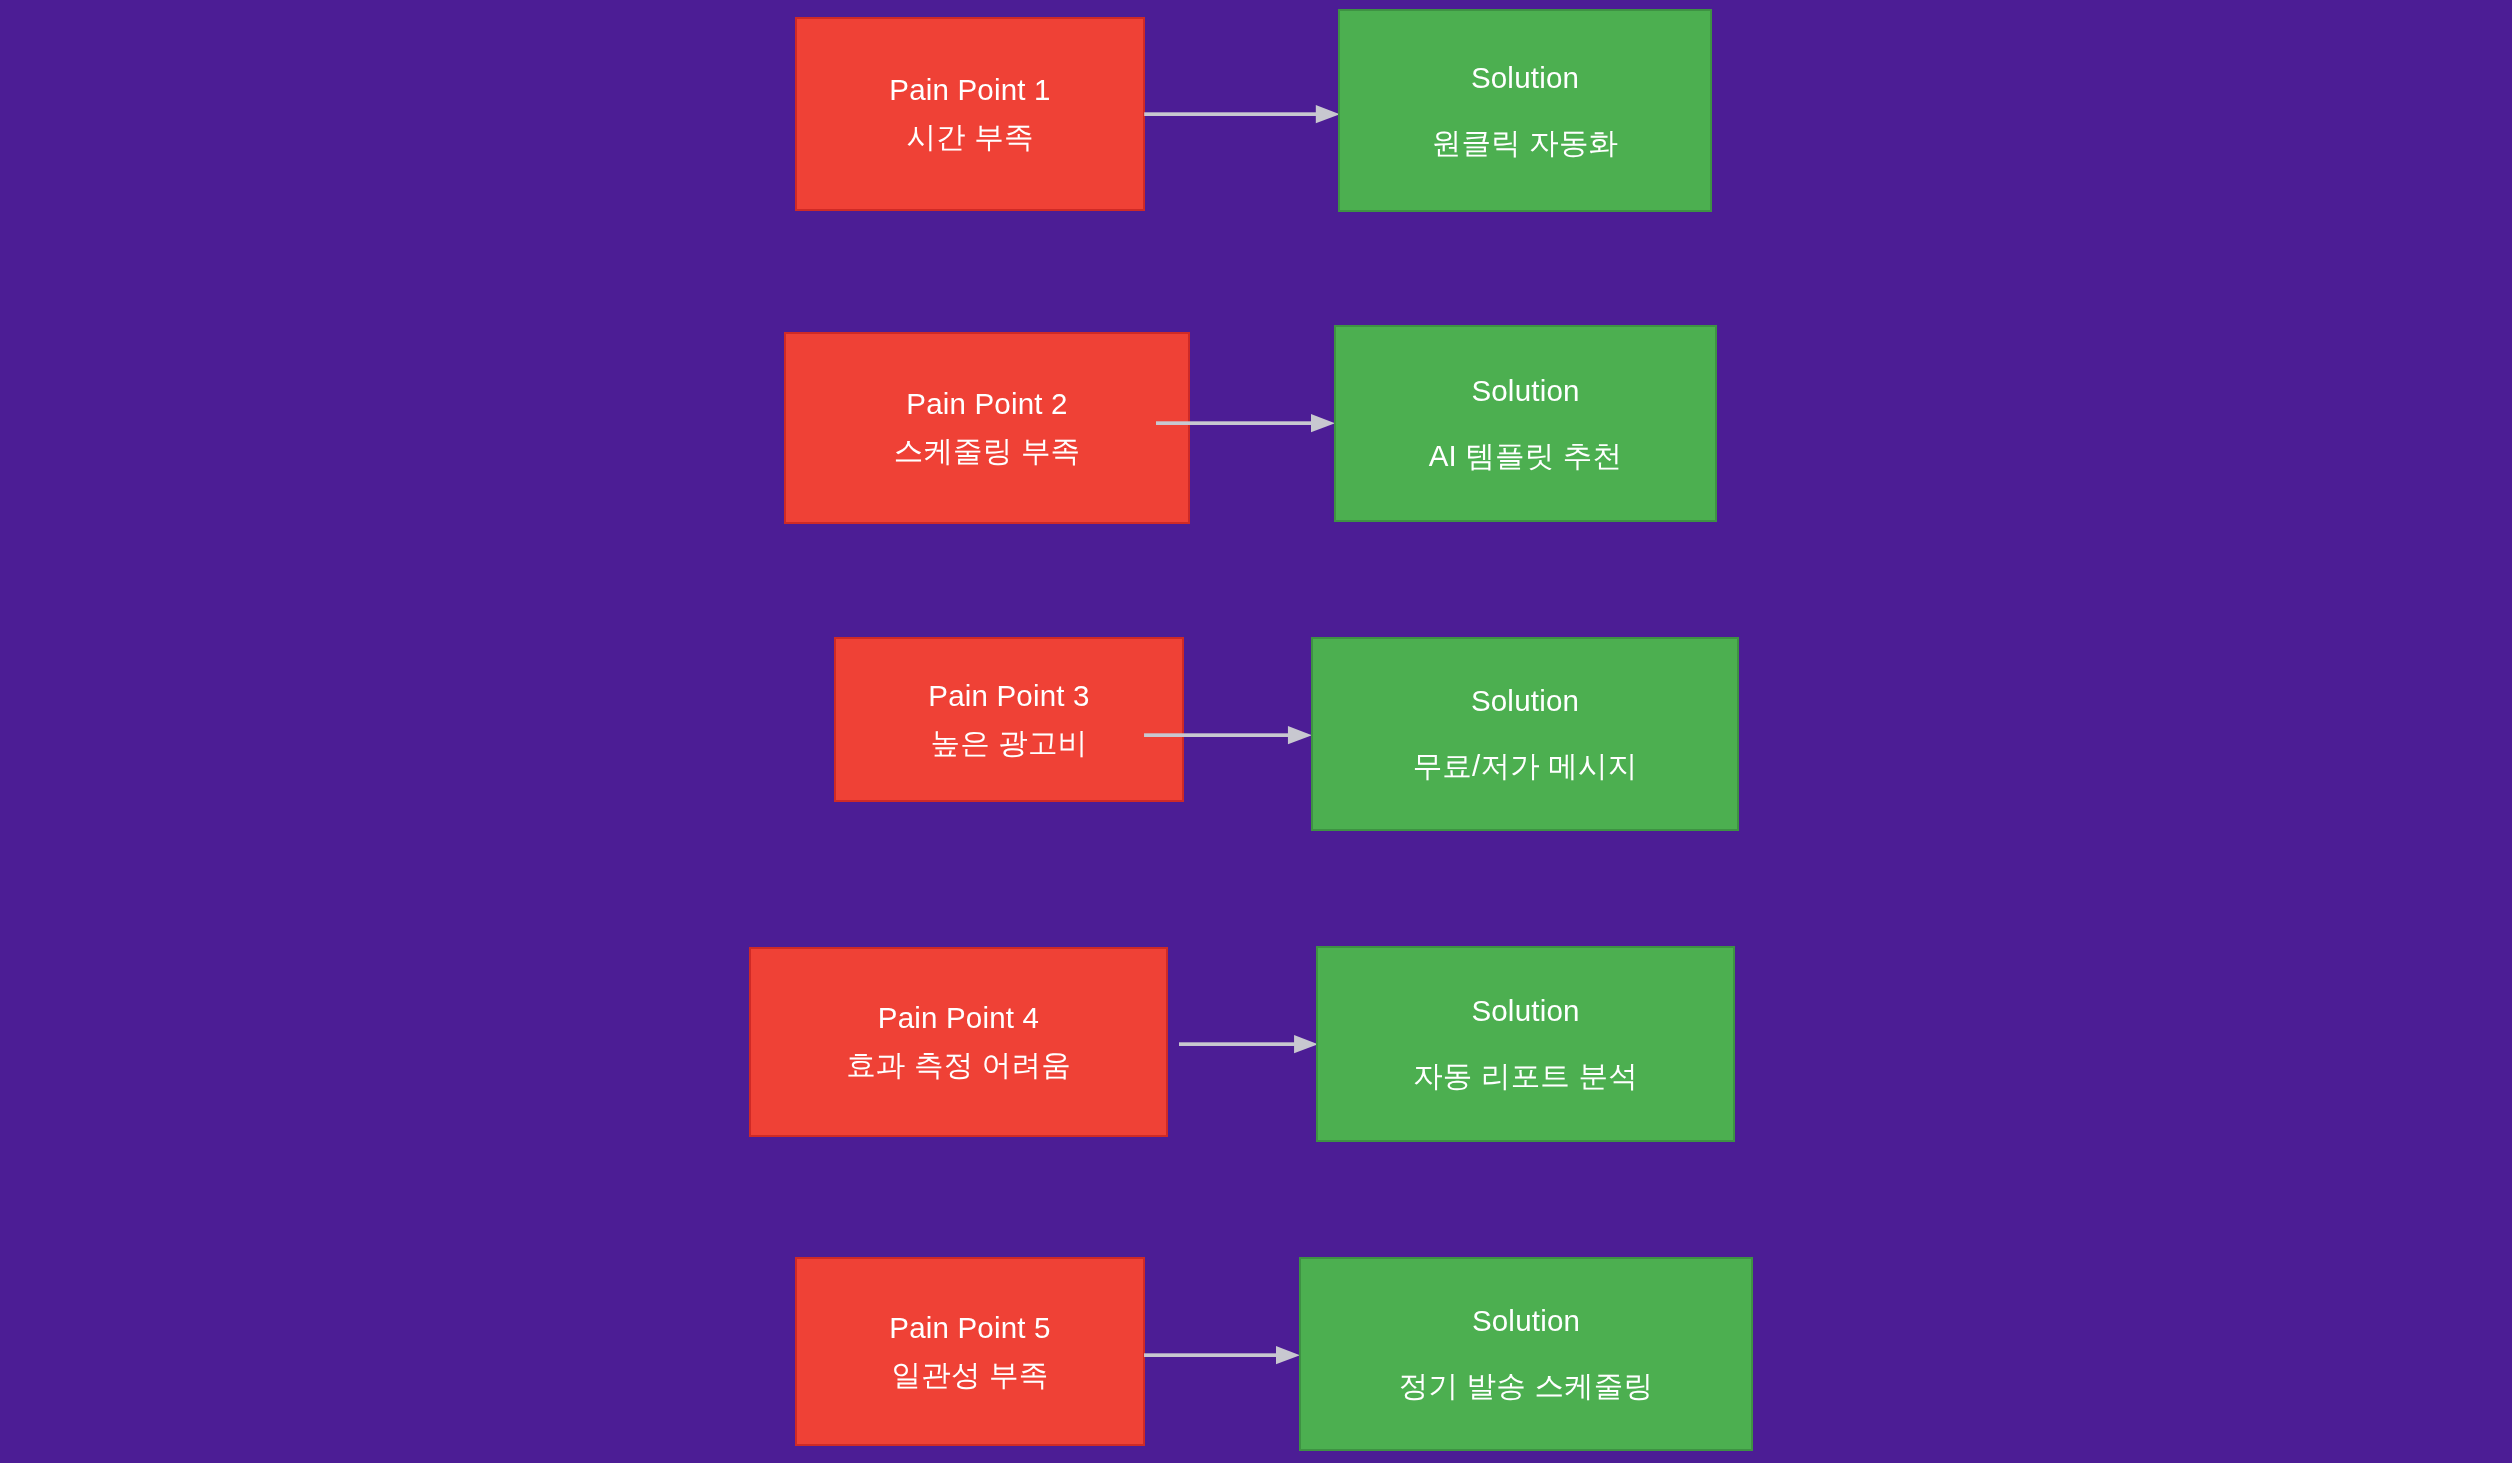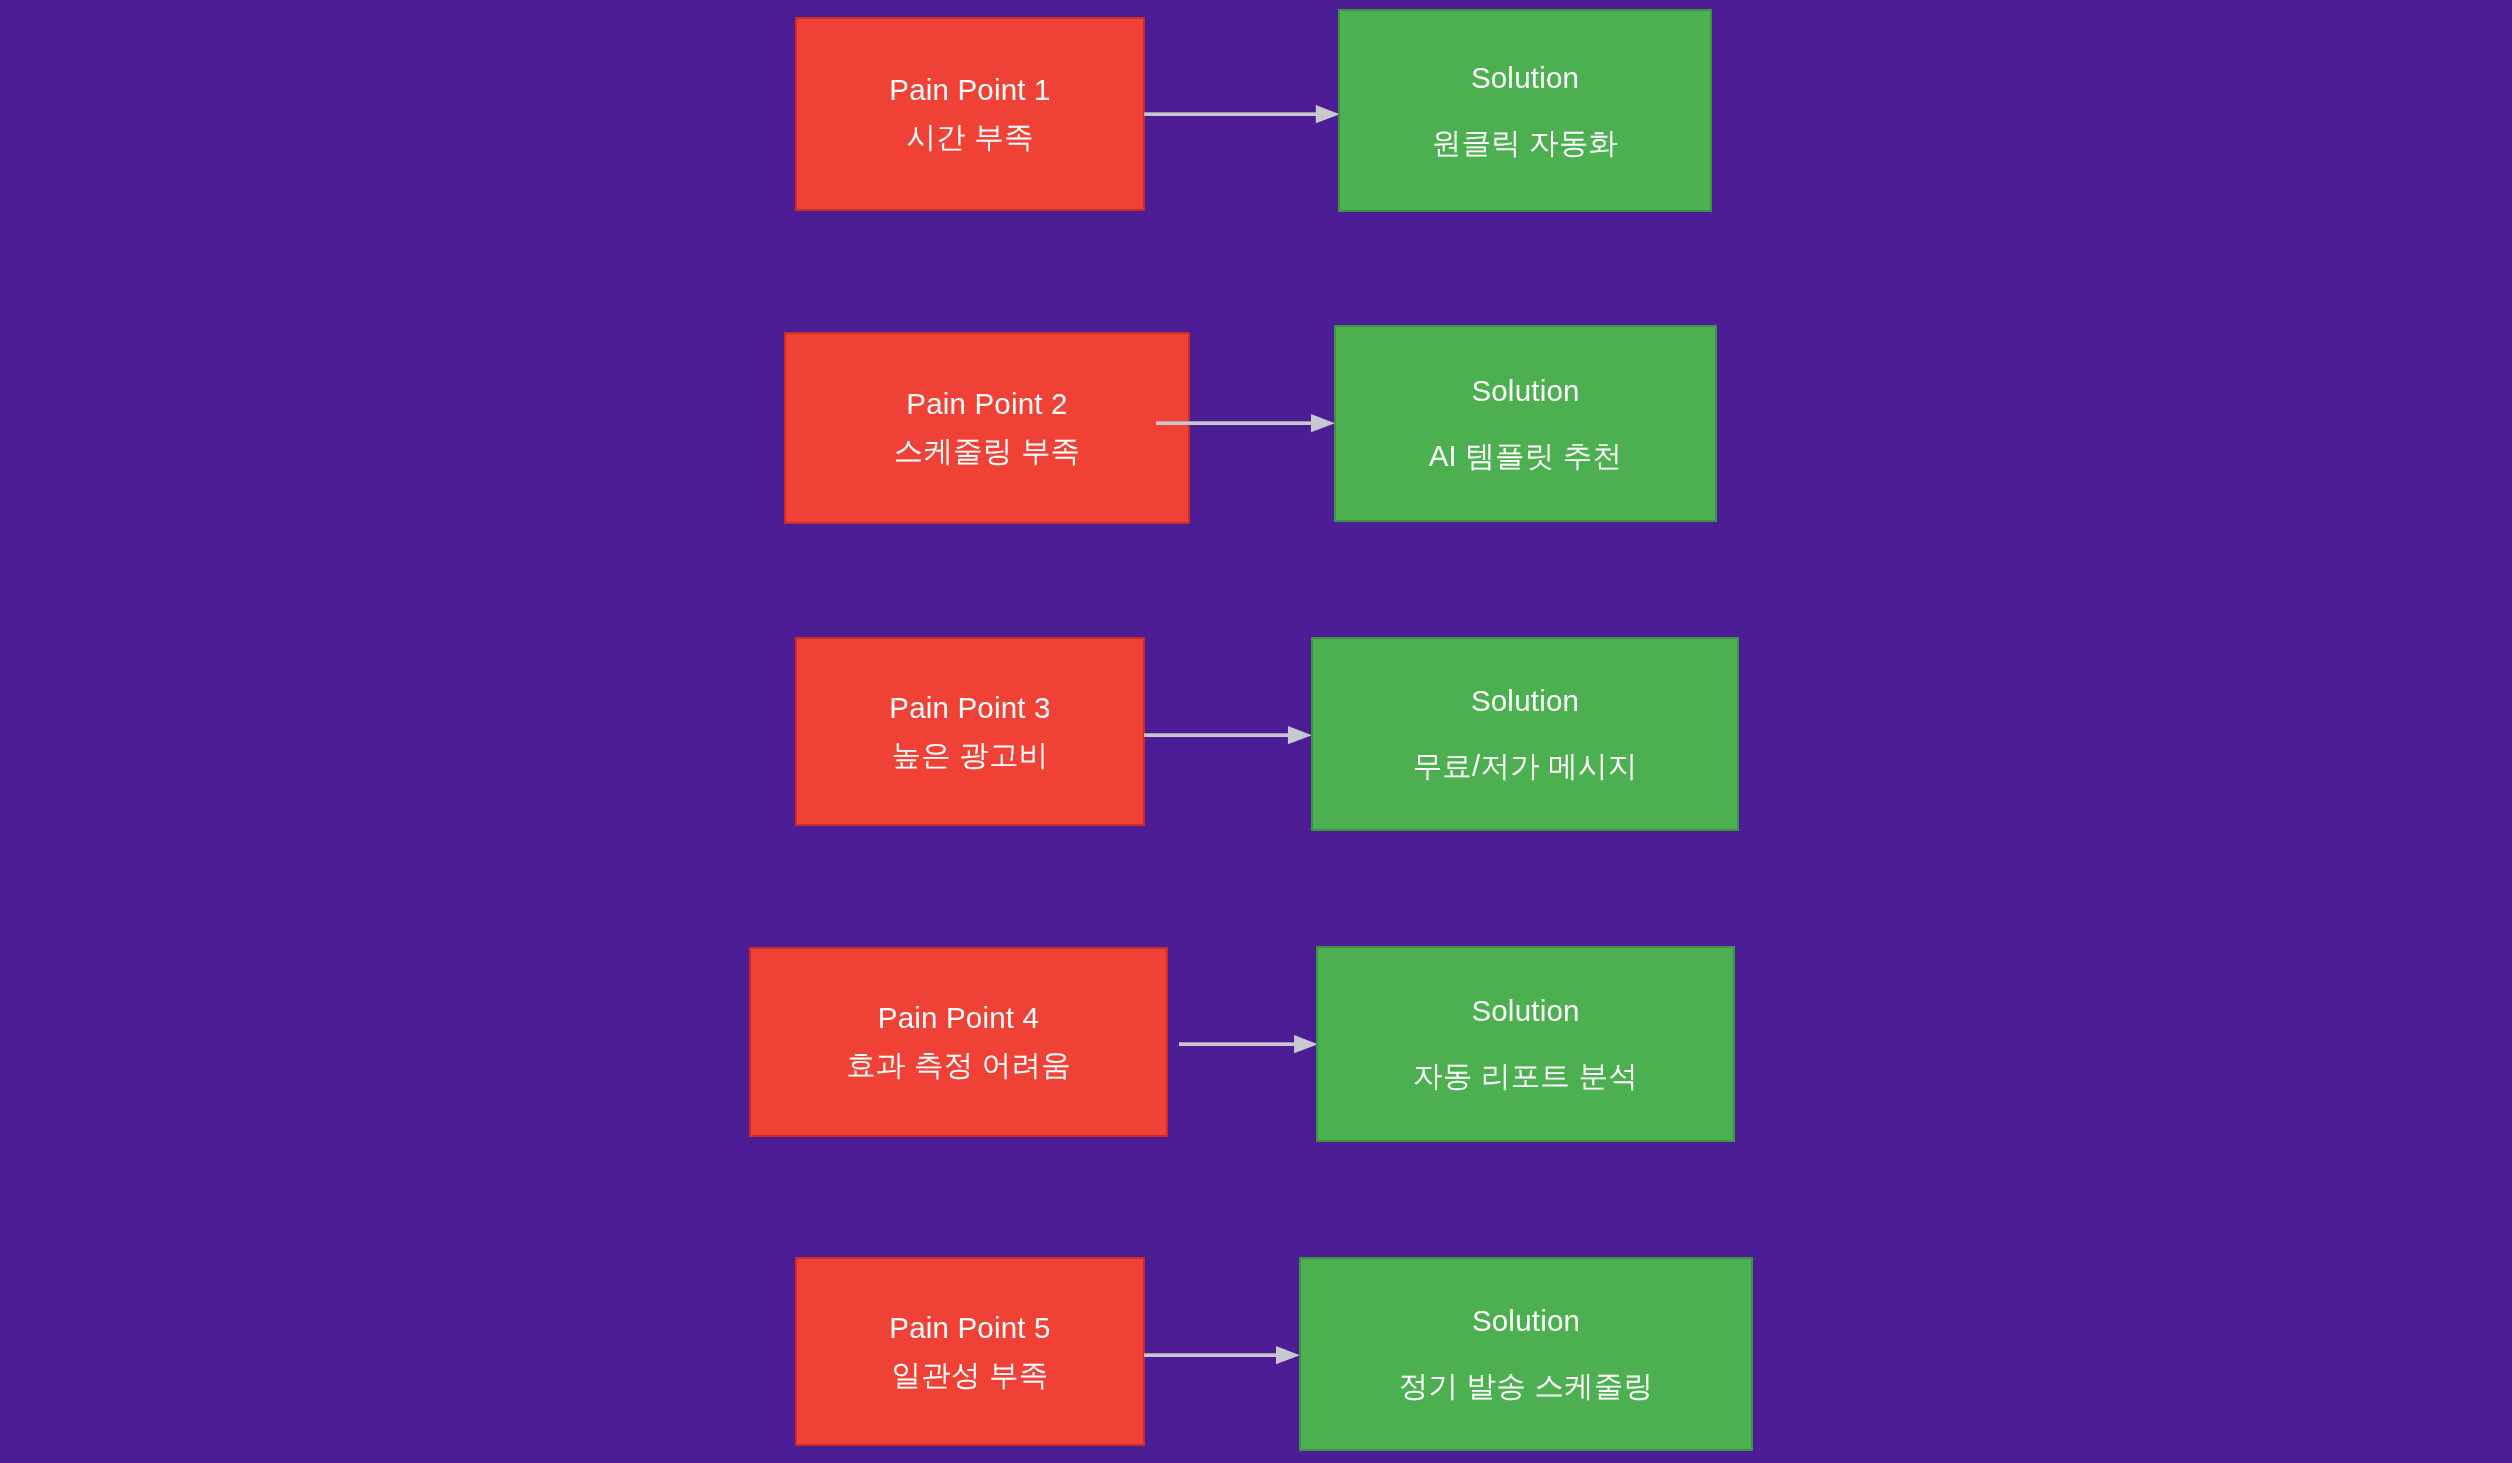--- a/index.html
+++ b/index.html
@@ -97,21 +97,21 @@
           <rect x="0" y="9" width="170" height="4" fill="#c8c8d0"></rect>
           <polygon points="168,1 194,11 168,21" fill="#c8c8d0"></polygon>
         </svg>
       </span>
       <div class="node solution" style="left: 1334px; top: 325px; width: 383px; height: 197px;">
         <span class="line1">Solution</span>
         <span class="line2">AI 템플릿 추천</span>
       </div>
     </div>
     <div class="flow-row">
-      <div class="node pain" style="left: 795px; top: 637px; width: 350px; height: 189px;">
+      <div class="node pain" style="left: 834px; top: 637px; width: 350px; height: 165px;">
         <span class="line1">Pain Point 3</span>
         <span class="line2">높은 광고비</span>
       </div>
       <span class="arrow" style="left: 1144px; top: 725px; width: 168px;">
         <svg width="168" height="20.3" viewBox="0 0 182 22">
           <rect x="0" y="9" width="158" height="4" fill="#c8c8d0"></rect>
           <polygon points="156,1 182,11 156,21" fill="#c8c8d0"></polygon>
         </svg>
       </span>
       <div class="node solution" style="left: 1311px; top: 637px; width: 428px; height: 194px;">

